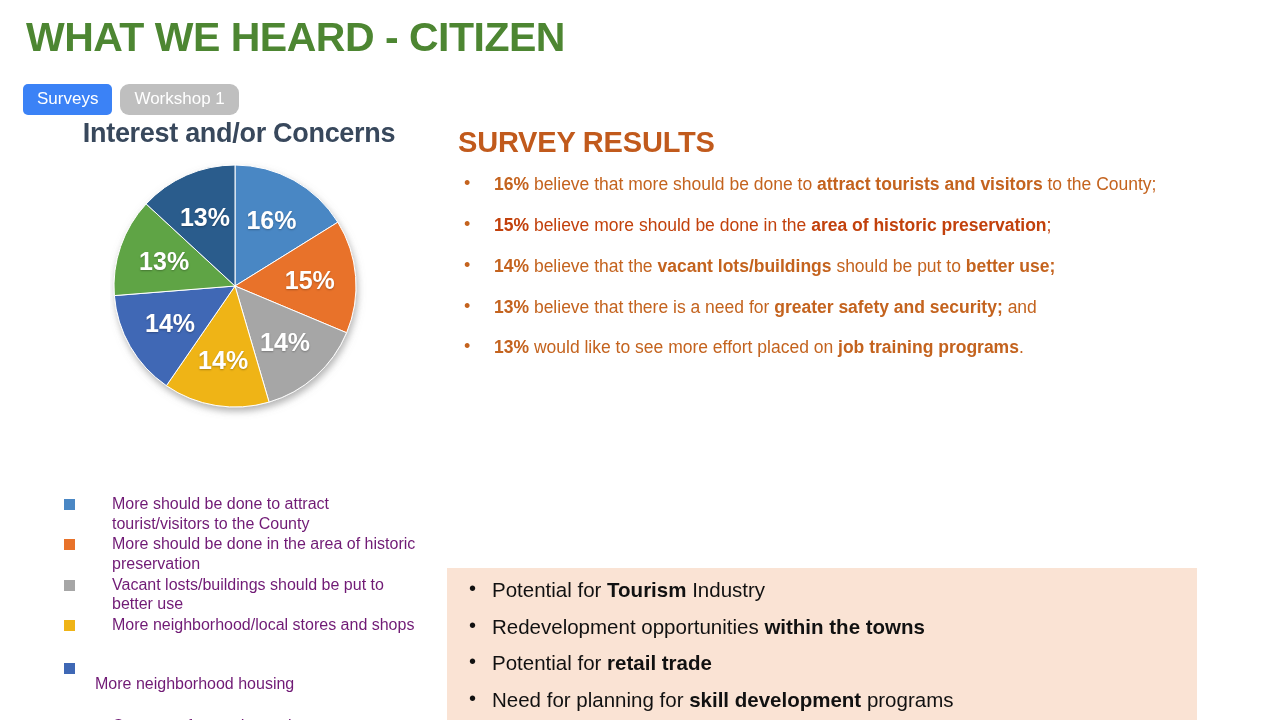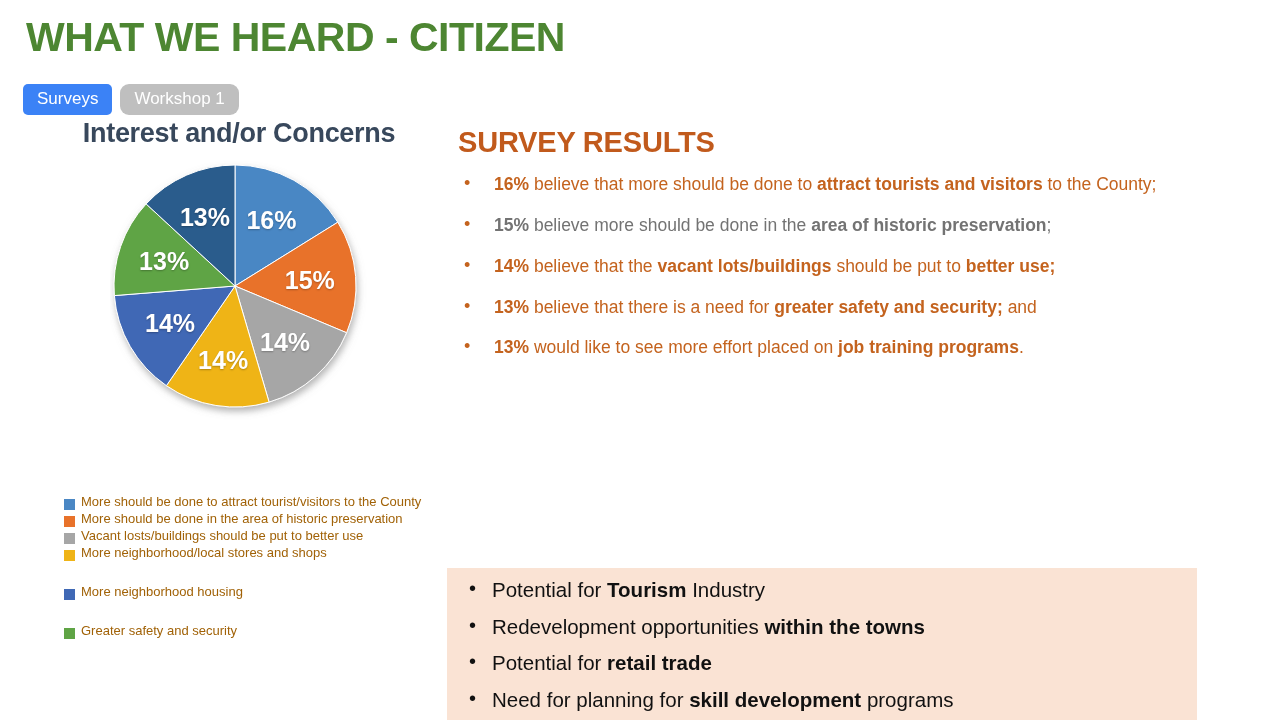--- a/index.html
+++ b/index.html
@@ -94,23 +94,24 @@
     margin-bottom: 1px;
   }
   .legend-swatch {
     width: 11px;
     height: 11px;
     flex: 0 0 11px;
     margin-top: 5px;
     margin-right: 6px;
   }
   .legend-text {
-    font-size: 13px;
-    color: #a16207;
+    font-size: 16px;
+    color: #701a75;
     line-height: 1.23;
+    margin-left: 31px;
   }
 
   
   #results-heading {
     position: absolute;
     left: 458px;
     top: 126px;
     font-size: 29px;
     font-weight: bold;
     color: #C15A1C;
@@ -231,34 +232,34 @@
       <span class="legend-text">More should be done in the area of historic preservation</span>
     </div>
     <div class="legend-row">
       <span class="legend-swatch" style="background: rgb(166, 166, 166);"></span>
       <span class="legend-text">Vacant losts/buildings should be put to better use</span>
     </div>
     <div class="legend-row" style="margin-bottom: 23px;">
       <span class="legend-swatch" style="background: rgb(239, 180, 23);"></span>
       <span class="legend-text">More neighborhood/local stores and shops</span>
     </div>
-    <div class="legend-row" style="margin-bottom: 23px;">
+    <div class="legend-row" style="margin-bottom: 23px; flex-direction: column;">
       <span class="legend-swatch" style="background: rgb(63, 104, 181);"></span>
       <span class="legend-text">More neighborhood housing</span>
     </div>
     <div class="legend-row">
       <span class="legend-swatch" style="background: rgb(95, 164, 69);"></span>
       <span class="legend-text">Greater safety and security</span>
     </div>
   </div>
 
 <div id="results-heading" style="color: rgb(193, 90, 28);">SURVEY RESULTS</div>
 <ul id="results-list">
     <li style="color: rgb(196, 99, 30);"><b>16%</b><span> believe that more should be done to </span><b>attract tourists and visitors</b><span> to the County;</span></li>
-    <li style="color: #737373;"><b>15%</b><span> believe more should be done in the </span><b>area of historic preservation</b><span>;</span></li>
+    <li style="color: #c2410c;"><b>15%</b><span> believe more should be done in the </span><b>area of historic preservation</b><span>;</span></li>
     <li style="color: rgb(196, 99, 30);"><b>14%</b><span> believe that the </span><b>vacant lots/buildings</b><span> should be put to </span><b>better use;</b></li>
     <li style="color: rgb(196, 99, 30);"><b>13%</b><span> believe that there is a need for </span><b>greater safety and security;</b><span> and</span></li>
     <li style="color: rgb(196, 99, 30);"><b>13%</b><span> would like to see more effort placed on </span><b>job training programs</b><span>.</span></li>
   </ul>
 
 <div id="summary-box" style="background: rgb(250, 227, 212);">
   <ul id="summary-list">
       <li><span>Potential for </span><b>Tourism</b><span> Industry</span></li>
       <li><span>Redevelopment  opportunities </span><b>within the towns</b></li>
       <li><span>Potential for </span><b>retail trade</b></li>

